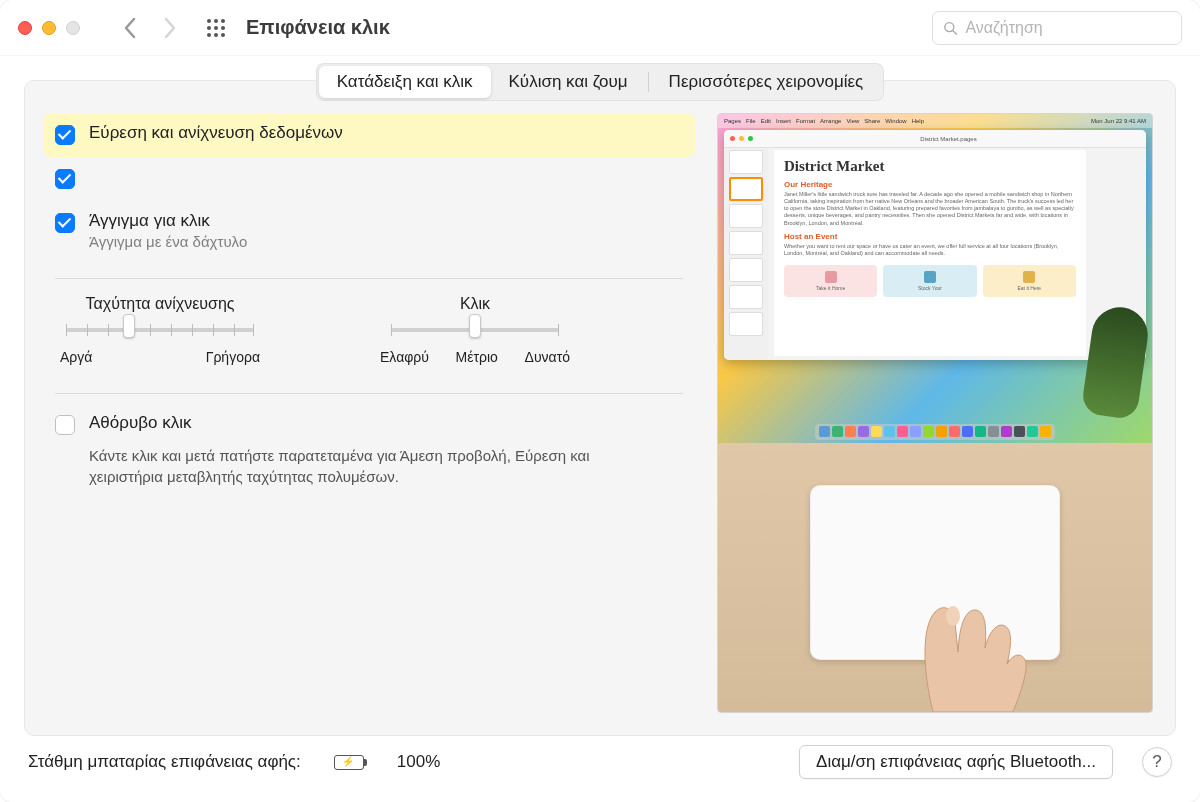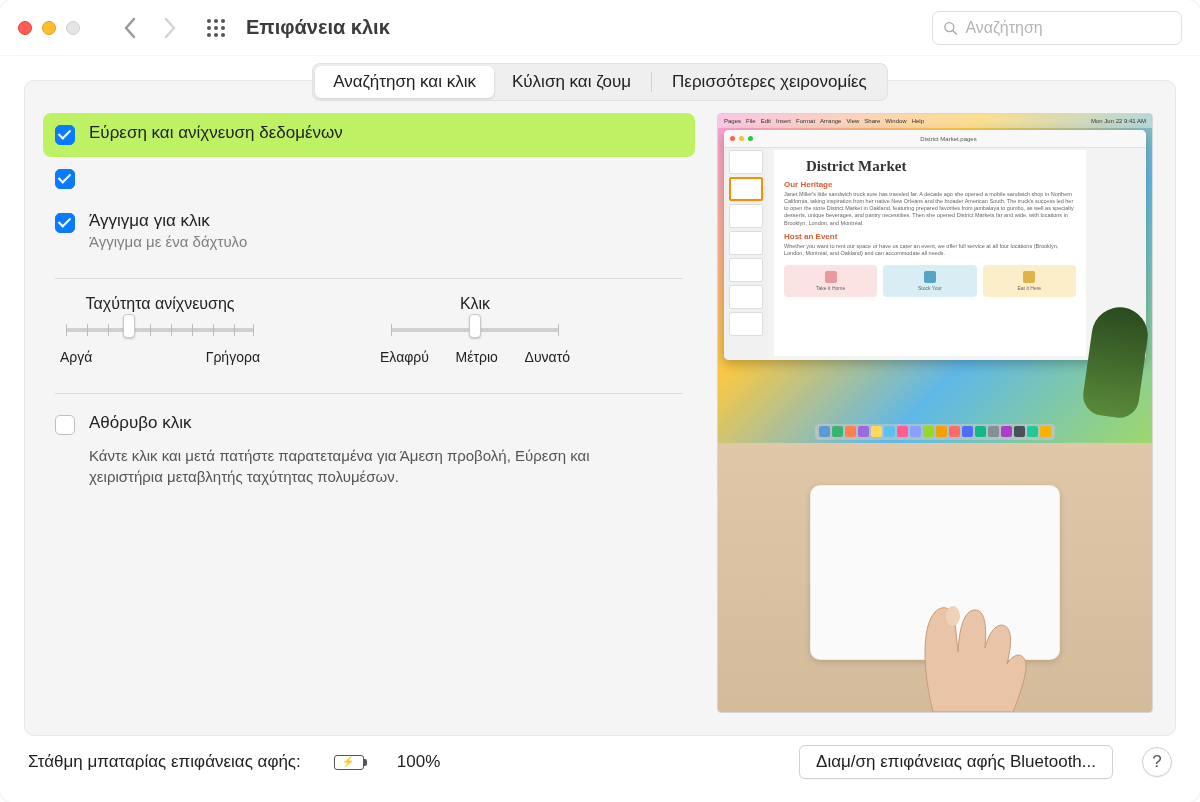--- a/index.html
+++ b/index.html
@@ -108,21 +108,21 @@
   }
 
   .option {
     display:flex;
     align-items:flex-start;
     gap:14px;
     padding:10px 12px 12px 12px;
     border-radius:8px;
   }
   .option.selected {
-    background:#bef264;
+    background:#fef9c3;
   }
   .checkbox {
     width:20px; height:20px;
     border-radius:5px;
     background:#fff;
     border:1px solid #c0c0c0;
     flex-shrink:0;
     margin-top:2px;
     position:relative;
   }
@@ -214,21 +214,21 @@
     box-shadow:0 4px 12px rgba(0,0,0,0.25);
     overflow:hidden;
   }
   .pages-tb { position:absolute; top:0; left:0; right:0; height:18px; background:#f8f8f8; border-bottom:1px solid #e0e0e0; display:flex; align-items:center; padding:0 6px; gap:4px;}
   .pages-tl { width:5px; height:5px; border-radius:50%; }
   .pages-title { font-size:6px; color:#555; margin:0 auto; }
   .pages-sidebar { width:44px; background:#f0f0f0; padding-top:20px; display:flex; flex-direction:column; gap:3px; align-items:center; }
   .thumb { width:34px; height:24px; background:#fff; border:1px solid #ddd; border-radius:2px; }
   .thumb.active { border:2px solid #ff8c00; }
   .pages-main { flex:1; background:#fff; margin:20px 60px 4px 6px; padding:8px 10px; overflow:hidden; }
-  .pm-title { font-family: Georgia, serif; font-size:15px; font-weight:600; color:#333;margin-left:22px; }
+  .pm-title { font-family: Georgia, serif; font-size:15px; font-weight:600; color:#333; }
   .pm-sec { font-size:8px; font-weight:700; color:#e05a2b; margin-top:5px; }
   .pm-body { font-size:5.5px; color:#666; line-height:1.3; margin-top:2px; }
   .pm-cards { display:flex; gap:6px; margin-top:8px; }
   .pm-card { flex:1; height:32px; border-radius:4px; display:flex; flex-direction:column; align-items:center; justify-content:center; font-size:5px; color:#666;}
   .pm-card-icon { width:12px; height:12px; border-radius:2px; margin-bottom:2px; }
   .zucchini { position:absolute; right:8px; bottom:26px; width:56px; height:110px; background:linear-gradient(#2a4a1e,#5a8a3a); border-radius:28px 28px 20px 20px; transform:rotate(8deg); }
   .dock {
     position:absolute; bottom:3px; left:50%; transform:translateX(-50%);
     height:16px; background:rgba(200,200,200,0.6);
     border-radius:4px; padding:2px 4px;
@@ -335,21 +335,21 @@
           <line x1="11" y1="11" x2="15" y2="15" stroke="#a9a9a9" stroke-width="1.5" stroke-linecap="round"></line>
         </svg>
       <input type="text" placeholder="Αναζήτηση" style="">
     </div>
   </div>
 
   <div class="content">
     <div class="panel">
       <div class="tabs-wrap">
         <div class="tabs">
-          <div class="tab active">Αναζήτηση και κλικ</div>
+          <div class="tab active">Κατάδειξη και κλικ</div>
           <div class="tab">Κύλιση και ζουμ</div>
           <div class="tab-sep"></div>
           <div class="tab">Περισσότερες χειρονομίες</div>
         </div>
       </div>
 
       <div class="panel-body">
 
         <div class="left">
           <div class="option selected">

